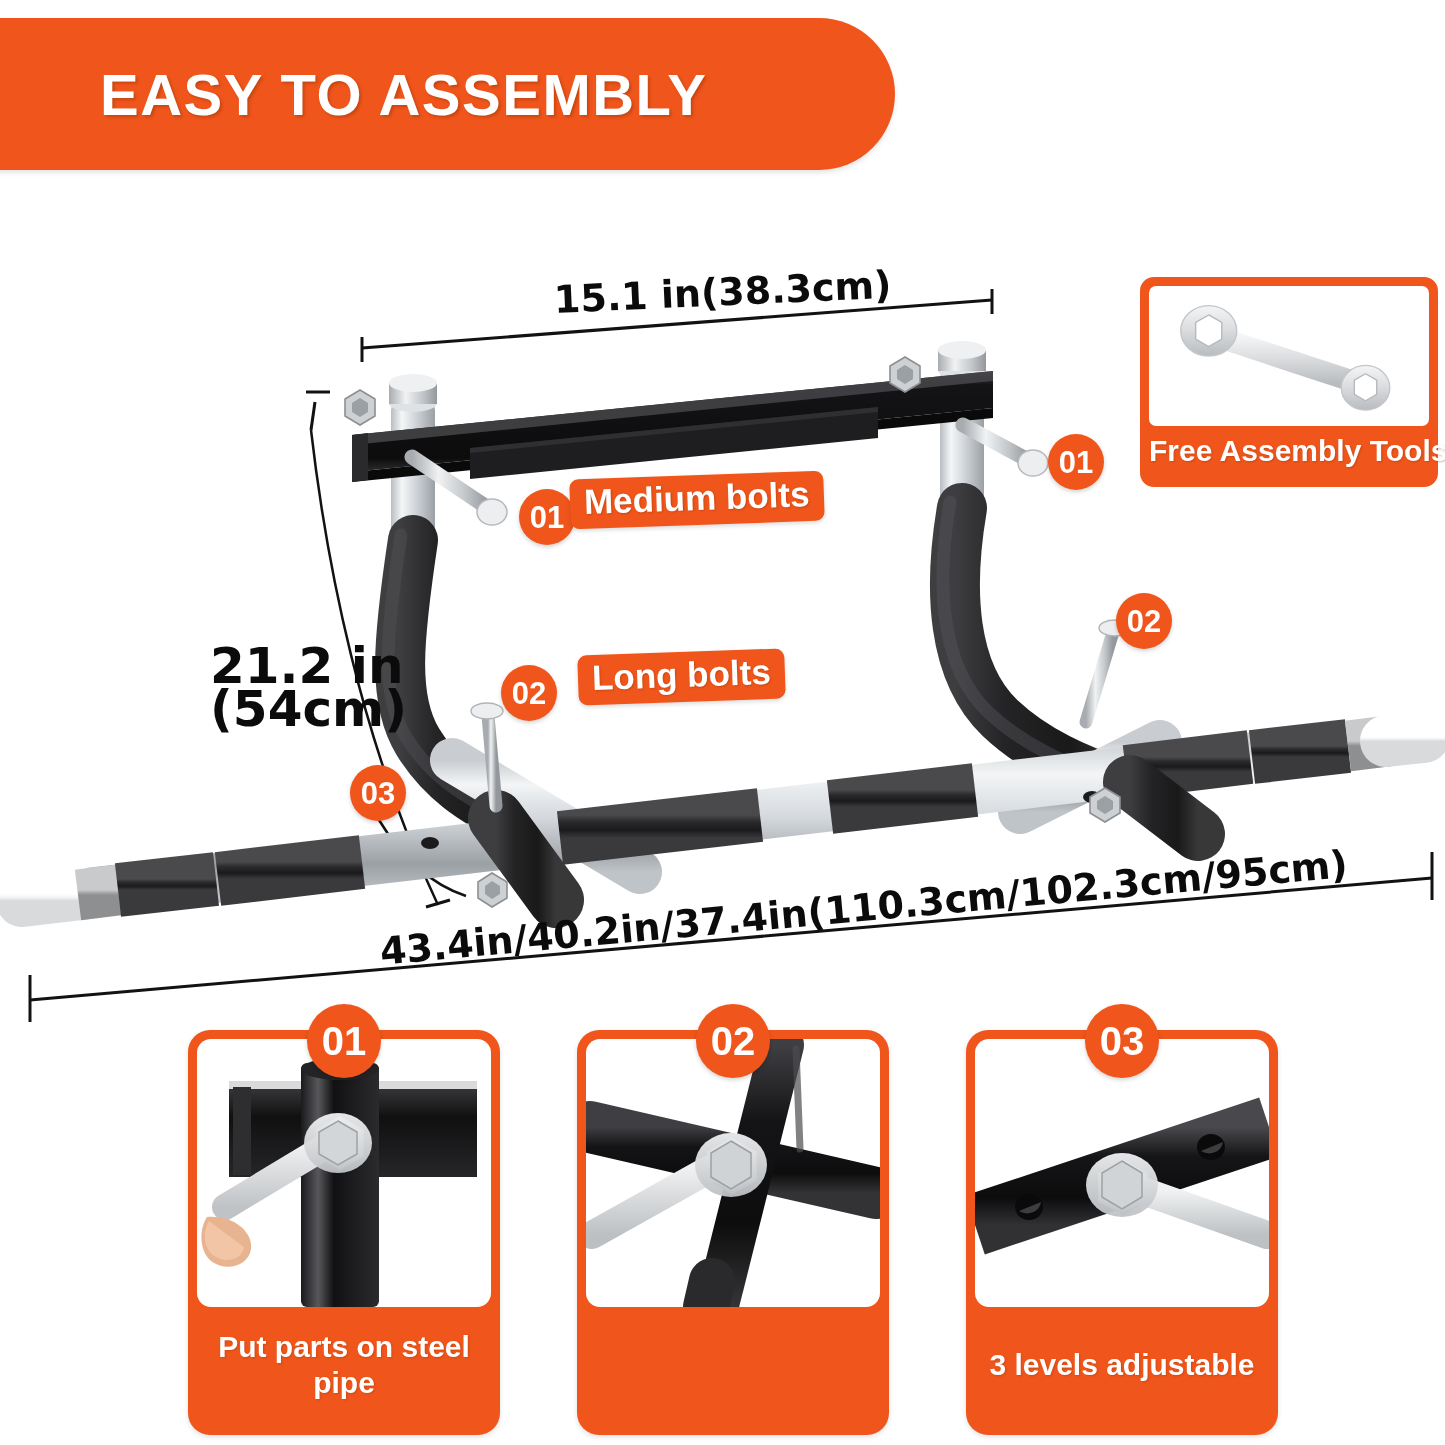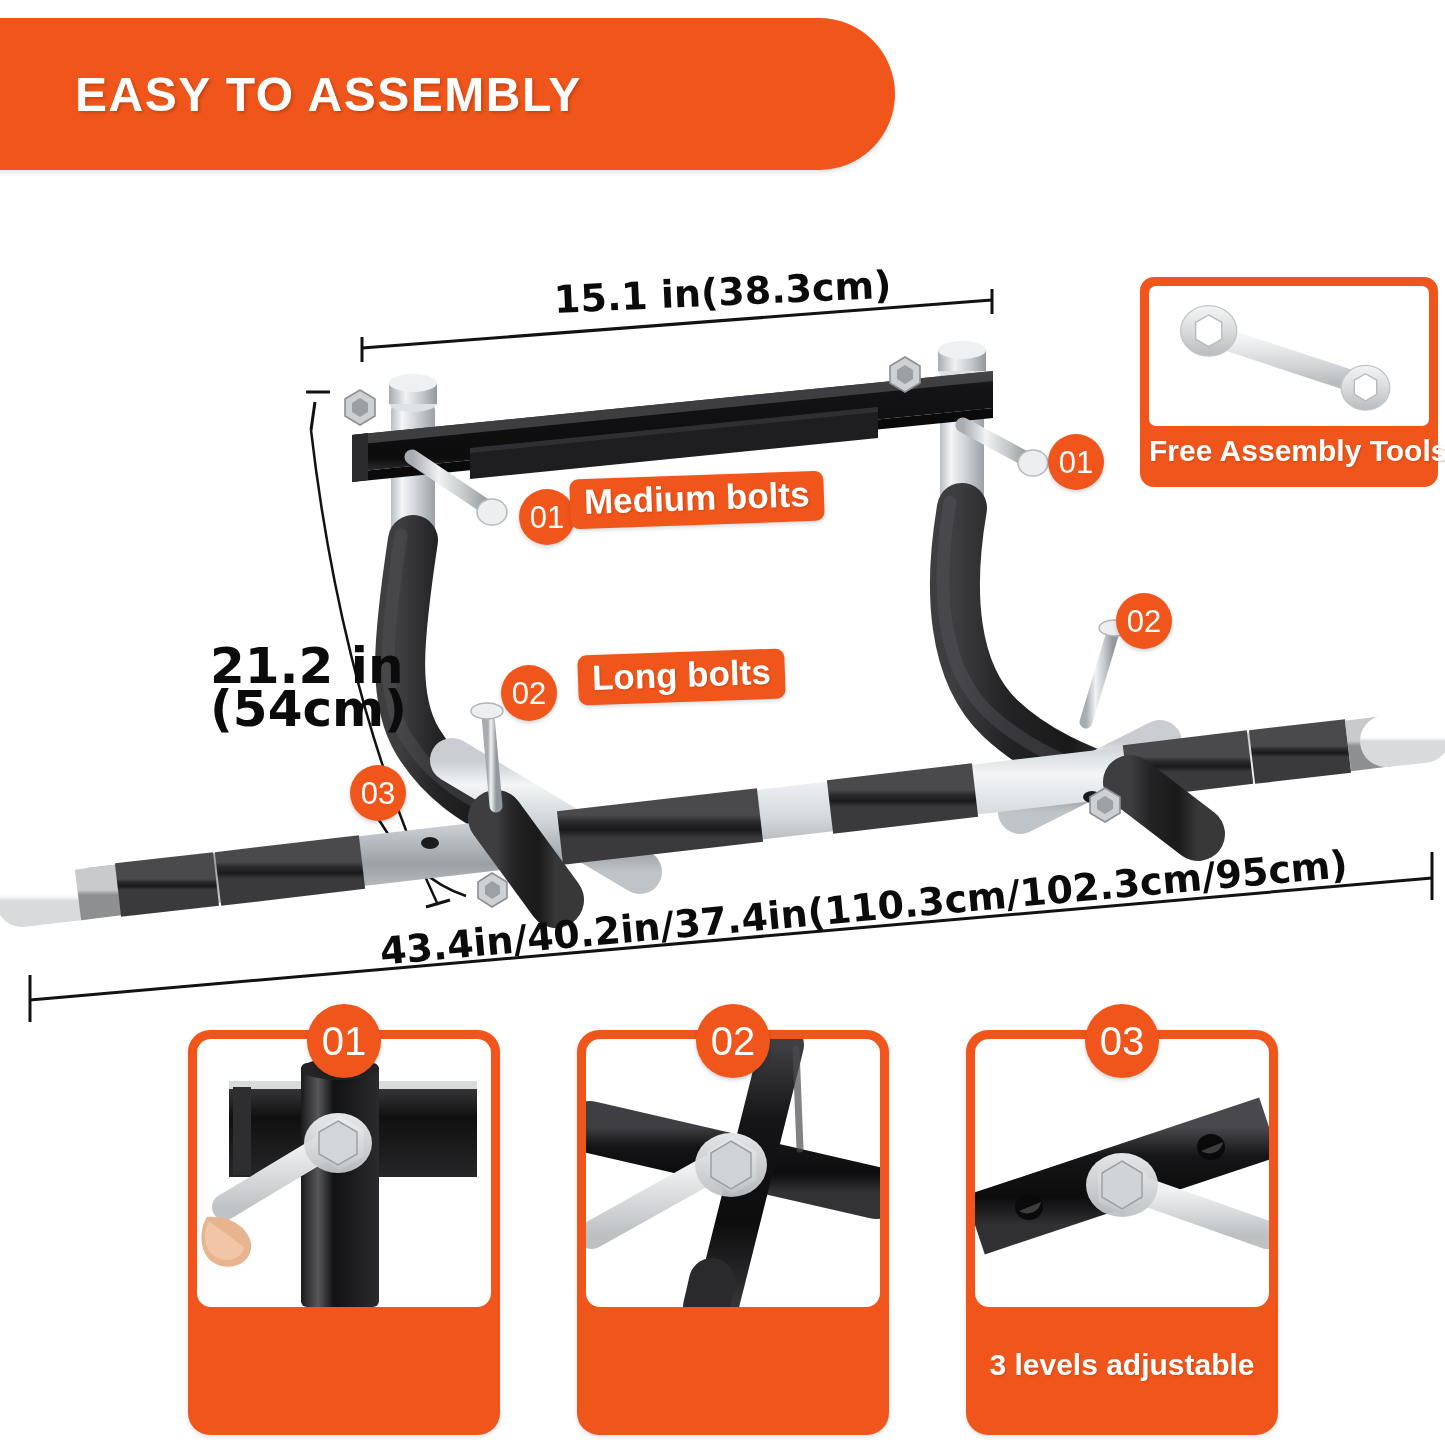--- a/index.html
+++ b/index.html
@@ -14,23 +14,23 @@
 
   
   .banner{
     position:absolute;left:-20px;top:18px;width:915px;height:152px;
     background:var(--orange,#F0561B);
     border-radius:0 78px 78px 0;
     display:flex;align-items:center;
     box-shadow:0 3px 5px rgba(0,0,0,.10);
   }
   .banner-text{
-    margin-left:95px;
+    margin-left:120px;
     color:#ffffff;
-    font-size:48px;
+    font-size:58px;
     font-weight:bold;
     letter-spacing:1.5px;
     text-shadow:2px 2px 3px rgba(120,40,0,.35);
     white-space:nowrap;
   }
 
   
   .tools-box{
     position:absolute;left:1140px;top:277px;width:298px;height:210px;
     border:9px solid var(--orange,#F0561B);
@@ -55,21 +55,21 @@
   }
   .dim-top{left:553px;top:278px;font-size:38px;transform:rotate(-2.6deg);transform-origin:left top;}
   .dim-left{left:210px;top:645px;font-size:50px;line-height:43px;white-space:pre-line;}
   .dim-bottom{left:378px;top:930px;font-size:38px;transform:rotate(-5.2deg);transform-origin:left top;}
 
   
   .badge{
     position:absolute;border-radius:50%;
     background:var(--orange,#F0561B);
     color:#ffffff;display:flex;align-items:center;justify-content:center;
-    font-weight:normal;line-height:1;
+    font-weight:bold;line-height:1;
     box-shadow:0 2px 4px rgba(0,0,0,.18);
     text-align:center;
   }
   .b-main{width:56px;height:56px;font-size:31px;}
 
   
   .pill{
     position:absolute;background:var(--orange,#F0561B);
     color:#fff;font-size:35px;font-weight:600;
     padding:3px 14px 7px 14px;border-radius:9px;white-space:nowrap;
@@ -347,20 +347,21 @@
           <polygon points="143,90 155,97 155,111 143,118 131,111 131,97" fill="#8e9296"></polygon>
 
           <path d="M131 106 L28 168" stroke="url(#p1wr)" stroke-width="26" stroke-linecap="round"></path>
           <ellipse cx="141" cy="104" rx="34" ry="30" fill="url(#p1wr)" opacity=".95"></ellipse>
           <polygon points="141,82 160,93 160,115 141,126 122,115 122,93" fill="#d3d6d9" stroke="#9ea2a6" stroke-width="1.5"></polygon>
 
           <path d="M10 178 C2 190 2 212 14 222 C30 234 52 226 54 210 C56 194 38 176 10 178 Z" fill="#e8b38f"></path>
           <path d="M12 182 C6 192 6 208 16 216 C28 226 46 220 47 208" fill="#f1c5a5"></path>
         </svg>
       </div>
+      <div class="panel-cap">Put parts on steel pipe</div>
     </div>
 
     <div class="panel">
       <div class="badge panel-badge">02</div>
       <div class="panel-photo">
         <svg width="100%" height="100%" viewBox="0 0 294 268">
           <defs>
             <linearGradient id="p2pipe" x1="0" y1="0" x2="0" y2="1">
               <stop offset="0%" stop-color="#3f3f43"></stop>
                 <stop offset="30%" stop-color="#141416"></stop>

